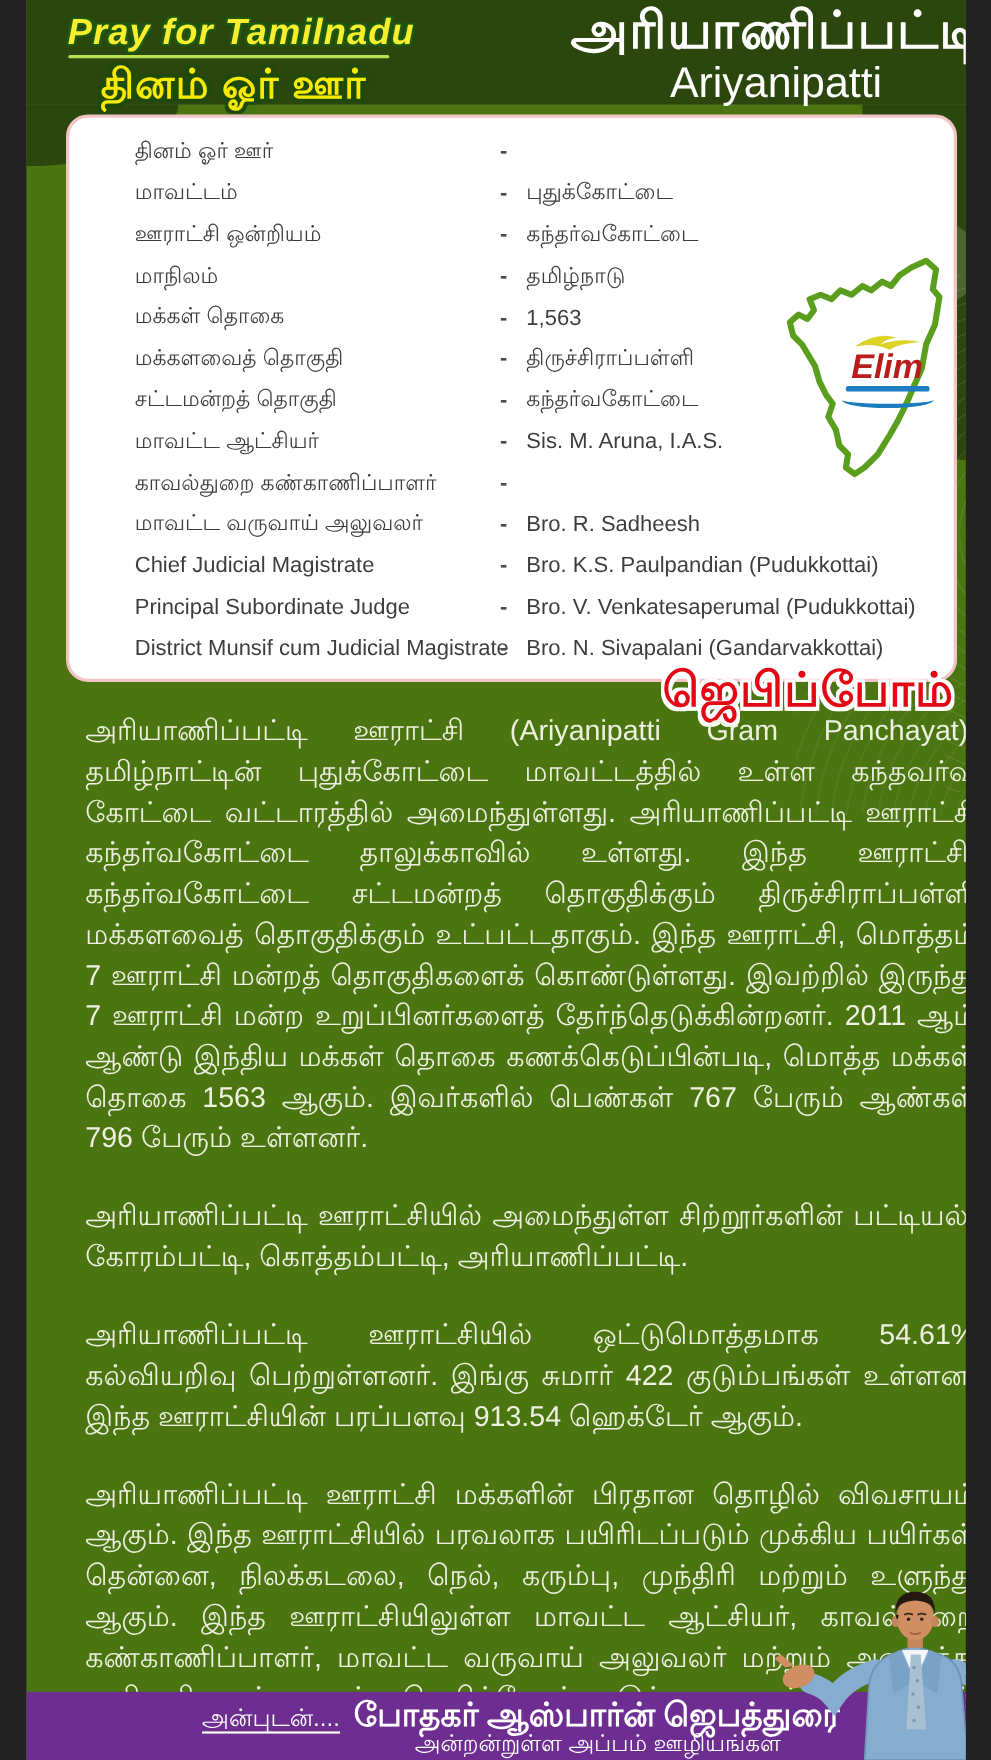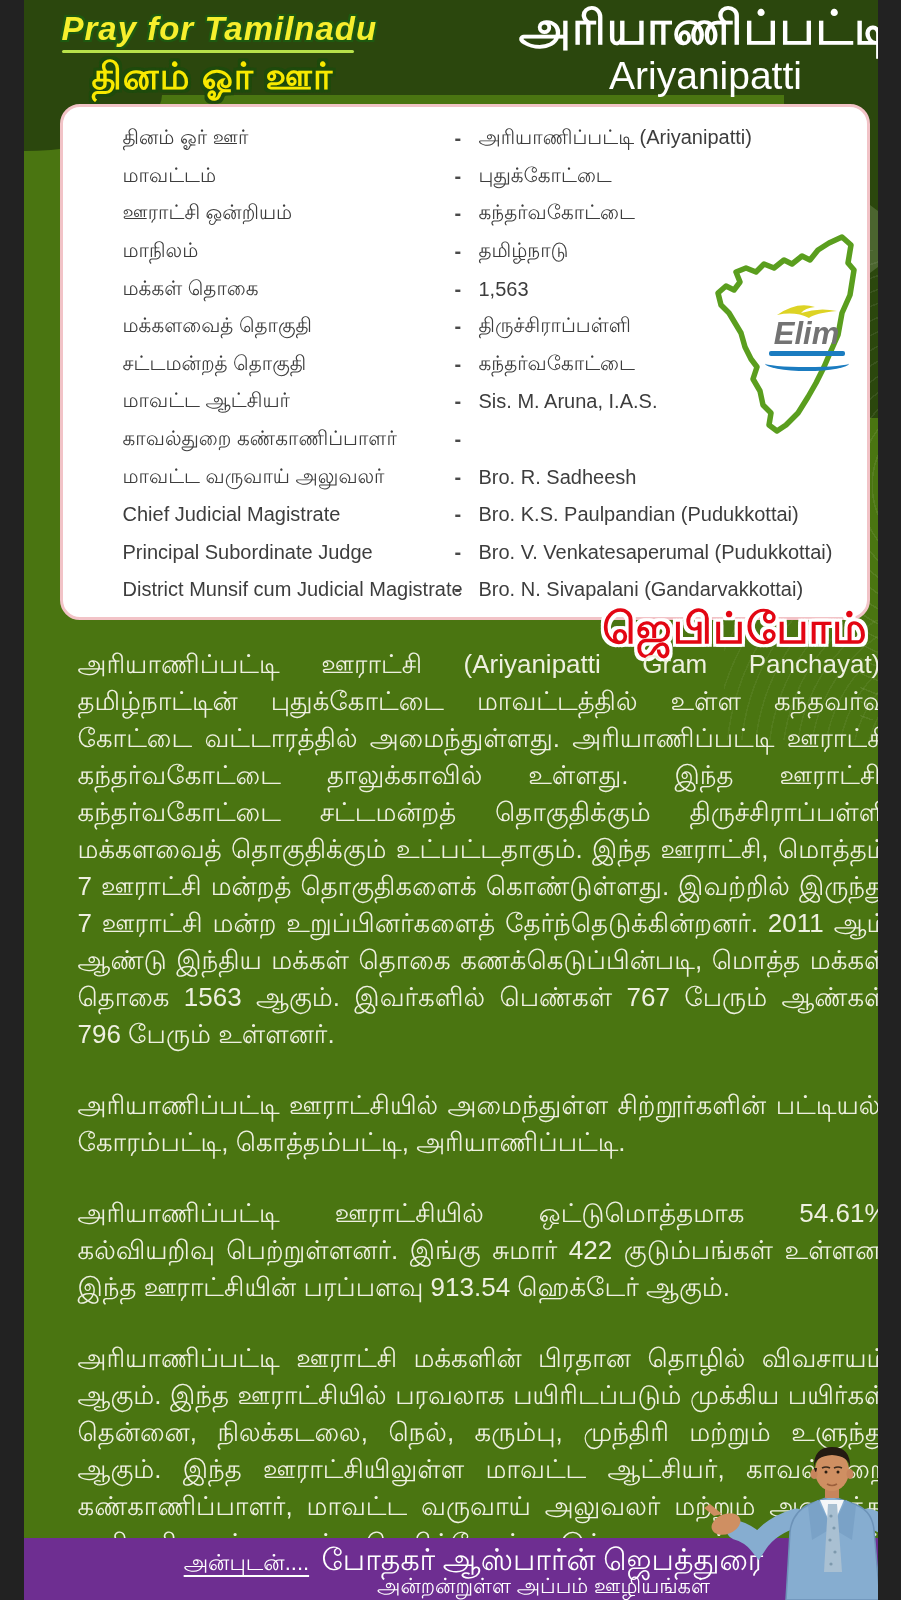--- a/index.html
+++ b/index.html
@@ -42,36 +42,36 @@
   .card{position:absolute;left:36px;top:104px;width:810px;height:516px;background:#ffffff;
     border:3px solid #f2c3c7;border-radius:20px;box-sizing:border-box;}
   .card-rows{position:absolute;left:0;top:13px;right:0;}
   .row{display:flex;height:37.6px;align-items:center;font-size:20px;color:#3d3d3d;}
   .row .label{margin-left:60px;width:332px;flex:none;white-space:nowrap;}
   .row .dash{width:24px;flex:none;font-weight:bold;color:#4a4a4a;}
   .row .value{flex:1;white-space:nowrap;}
   
   .map{position:absolute;left:648px;top:126px;width:192px;height:212px;}
   .elim{position:absolute;left:46px;top:66px;width:100px;text-align:center;}
-  .elim-word{color:#737373;font-weight:bold;font-size:31px;line-height:30px;font-style:italic;}
+  .elim-word{color:#b91c1c;font-weight:bold;font-size:31px;line-height:30px;font-style:italic;}
   .elim-strip{width:76px;height:5px;background:#1b7cc0;margin:2px auto 0;border-radius:2px;}
   .elim-arc{width:84px;height:11px;margin:0 auto;border-bottom:4px solid #1b7cc0;border-radius:0 0 55% 55%;}
   
   .badge{position:absolute;right:10px;top:604px;font-size:43px;font-weight:bold;color:#e30613;letter-spacing:1px;
     text-shadow:-3px -3px 0 #fff,3px -3px 0 #fff,-3px 3px 0 #fff,3px 3px 0 #fff,
                 -3px 0 0 #fff,3px 0 0 #fff,0 -3px 0 #fff,0 3px 0 #fff;}
   
   .body-text{position:absolute;left:37px;top:646px;width:827px;color:#eef0e0;
     font-size:26px;line-height:37px;text-align:justify;}
   .body-text p{margin:0 0 34px 17px;}
   
   .footer-band{position:absolute;left:0;top:1538px;width:901px;height:62px;background:#6e2e91;}
   .footer-line1{position:absolute;left:60px;top:1543px;width:780px;text-align:center;color:#ffffff;white-space:nowrap;}
   .footer-prefix{font-size:22px;text-decoration:underline;text-underline-offset:5px;}
-  .footer-name{font-family:"Liberation Serif",serif;font-weight:normal;font-size:30px;margin-left:8px;}
+  .footer-name{font-family:"Liberation Serif",serif;font-weight:bold;font-size:30px;margin-left:8px;}
   .footer-line2{position:absolute;left:260px;top:1574px;width:520px;text-align:center;color:#ffffff;font-size:21px;}
   
   .pastor{position:absolute;left:676px;top:1444px;width:225px;height:156px;}
 </style>
 </head>
 <body>
 
 <div class="page">
 
   <div class="top-band"></div>
@@ -89,21 +89,20 @@
   <div class="title-block">
     <div class="title-ta">அரியாணிப்பட்டி</div>
     <div class="title-en">Ariyanipatti</div>
   </div>
 
   <div class="card">
     <div class="card-rows">
         <div class="row">
           <span class="label">தினம் ஓர் ஊர்</span>
           <span class="dash">-</span>
-          <span class="value">அரியாணிப்பட்டி (Ariyanipatti)</span>
         </div>
         <div class="row">
           <span class="label">மாவட்டம்</span>
           <span class="dash">-</span>
           <span class="value">புதுக்கோட்டை</span>
         </div>
         <div class="row">
           <span class="label">ஊராட்சி ஒன்றியம்</span>
           <span class="dash">-</span>
           <span class="value">கந்தர்வகோட்டை</span>

